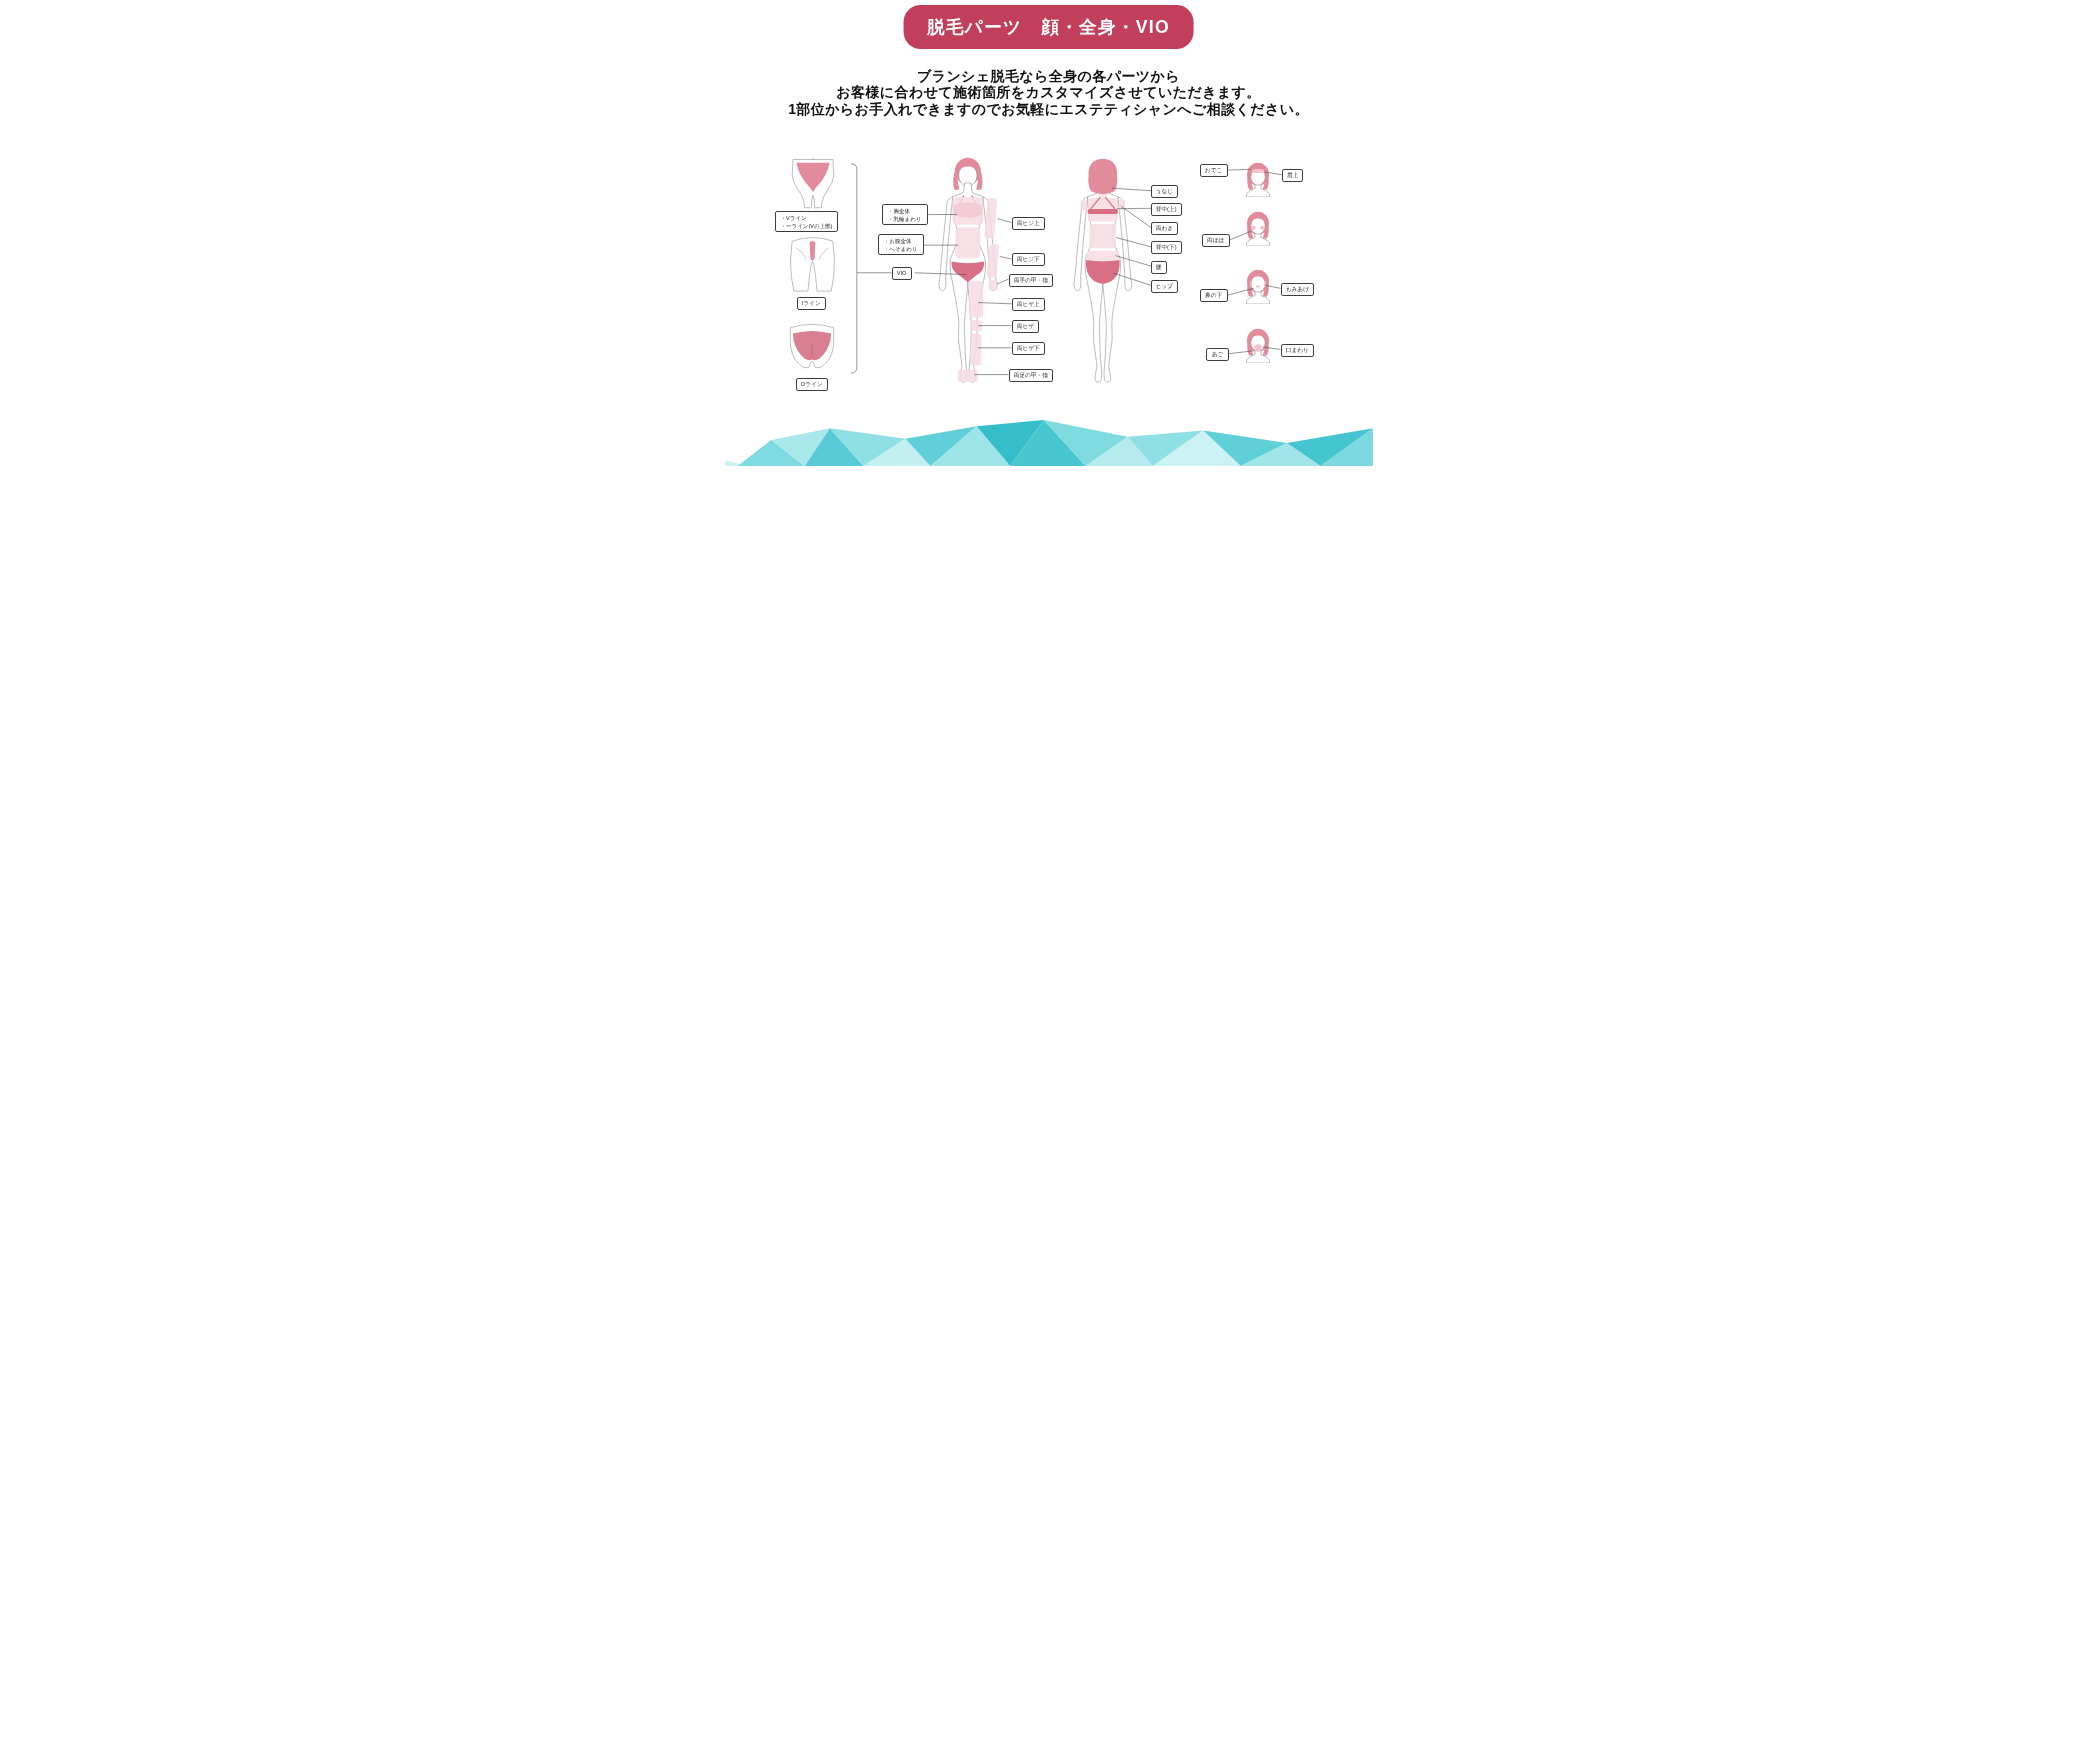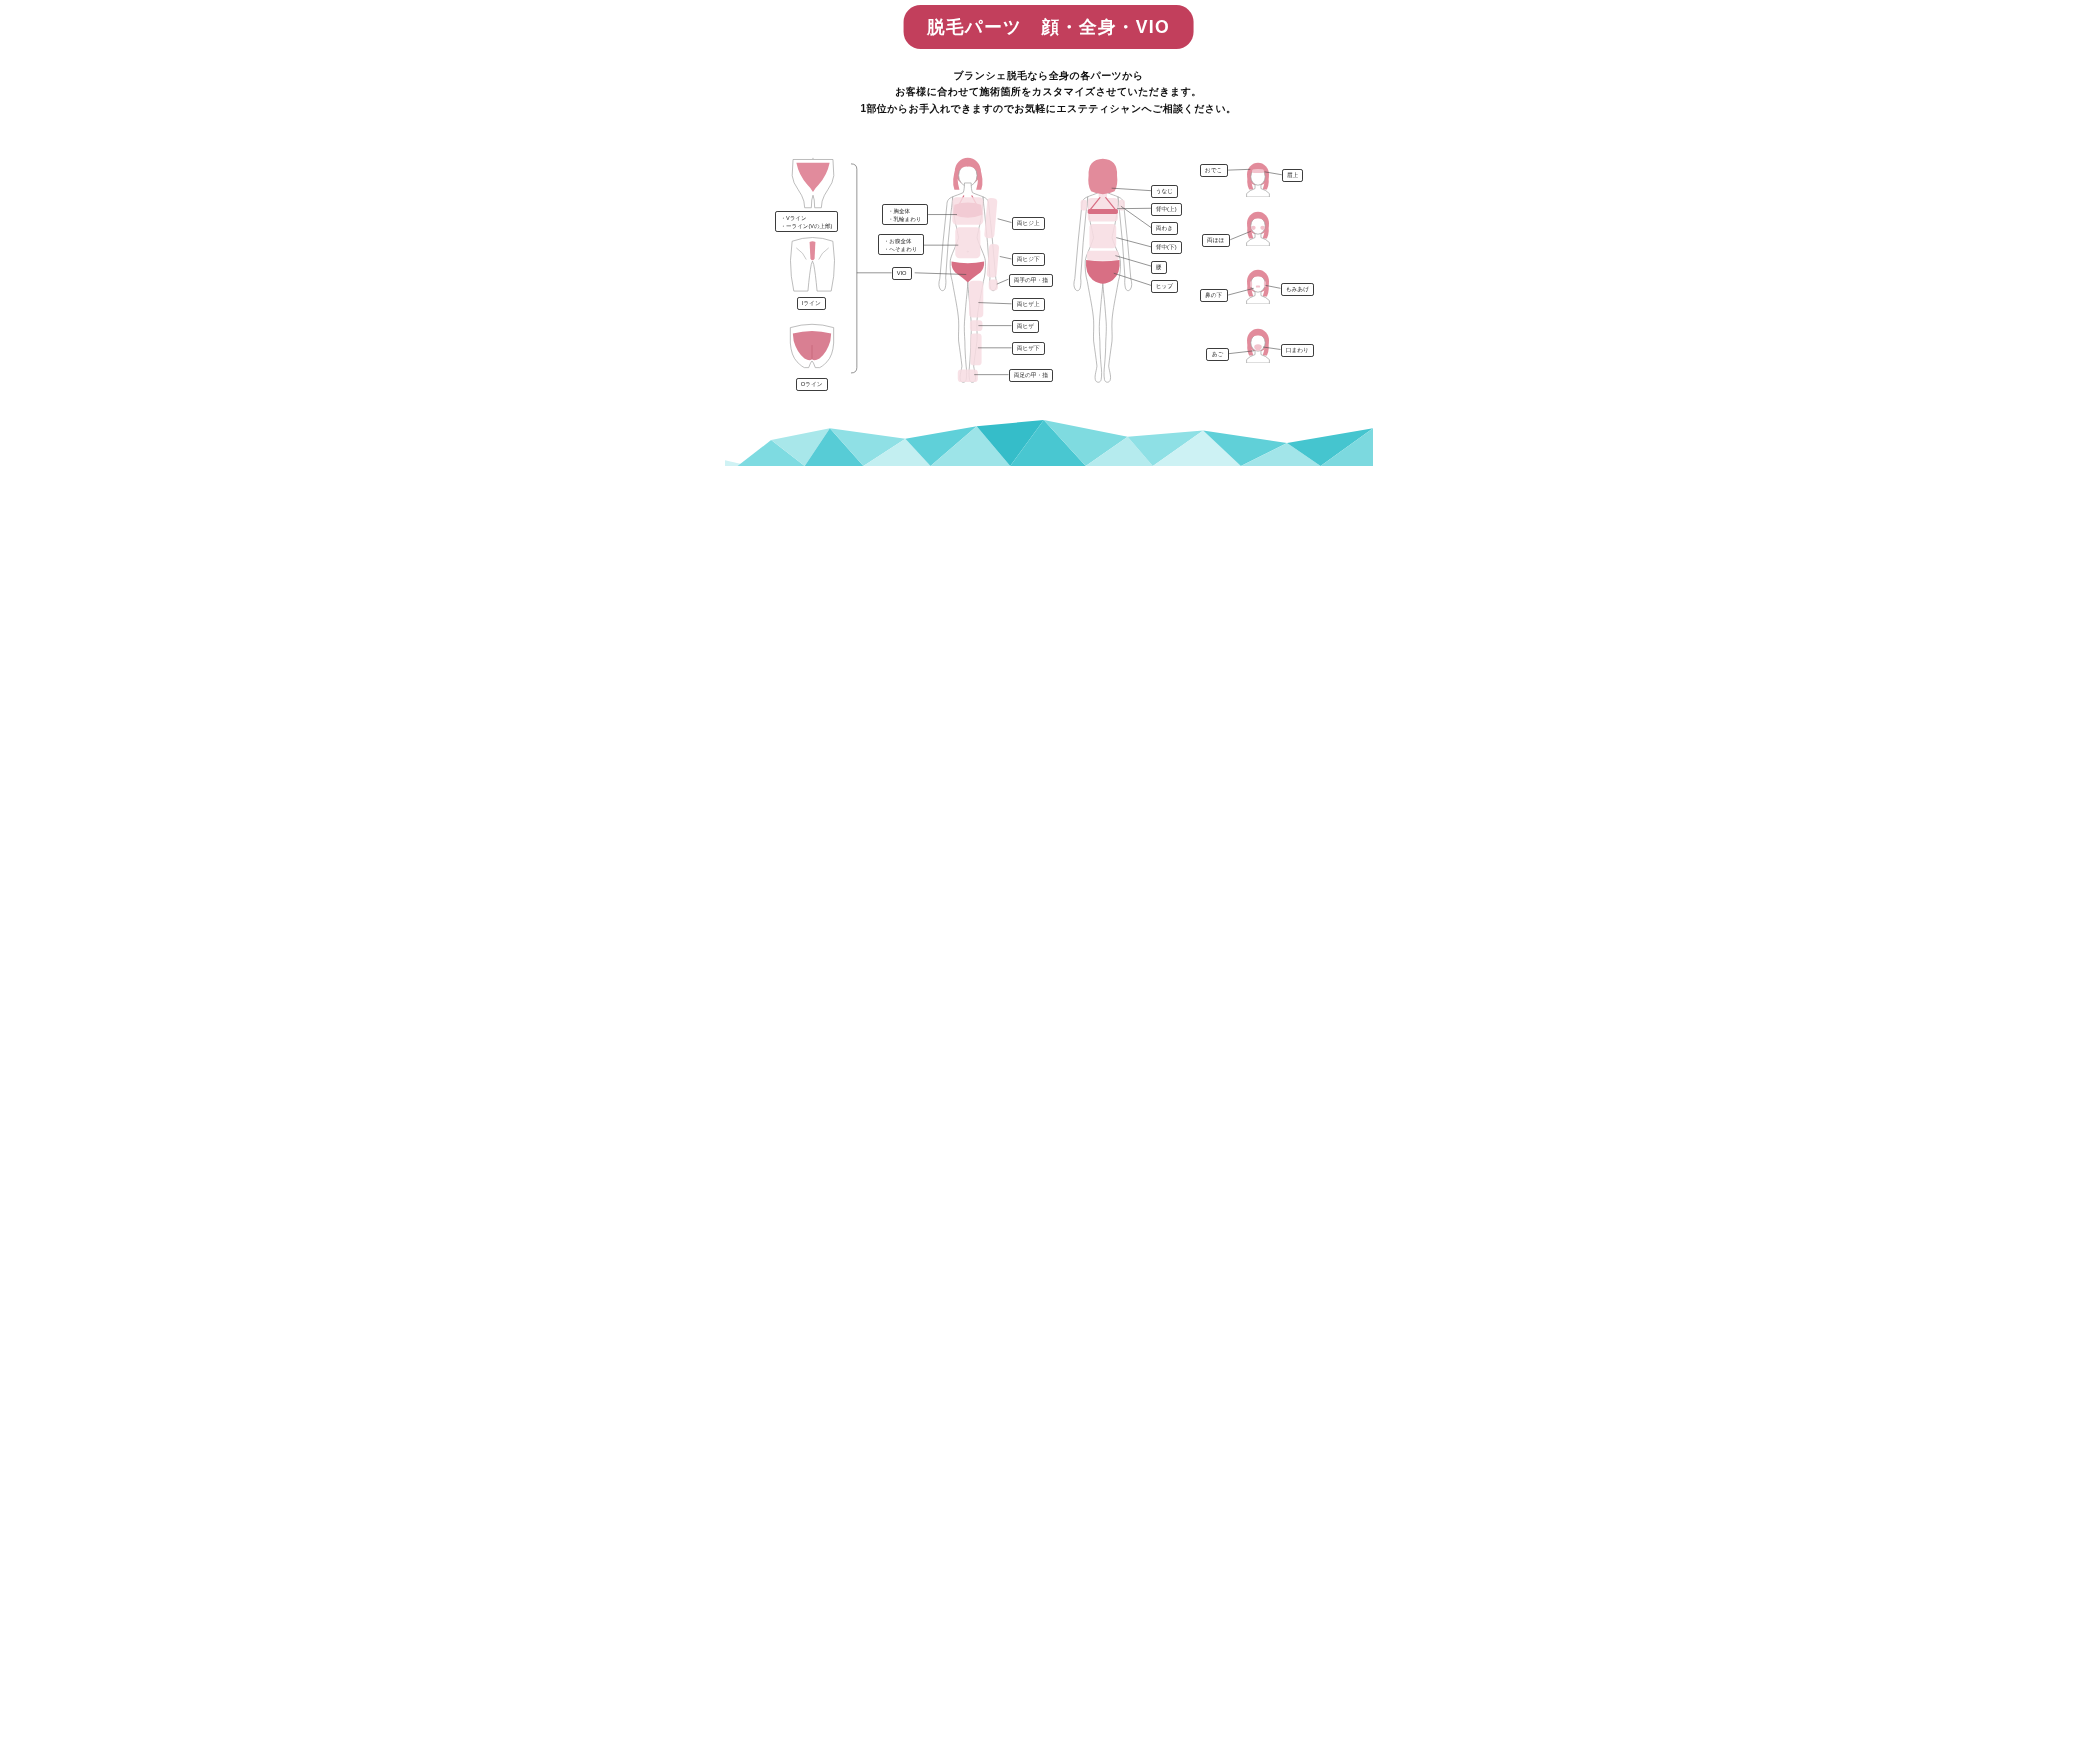--- a/index.html
+++ b/index.html
@@ -10,21 +10,21 @@
     color:#1e1e1e;
   }
   .banner{
     position:absolute;top:5px;left:50%;transform:translateX(-50%);
     background:#c23f5c;color:#fff;border-radius:17px;
     padding:10px 24px;white-space:nowrap;
   }
   .banner span{font-size:17.6px;font-weight:700;letter-spacing:1.3px;}
   .intro{
     position:absolute;top:68px;left:0;width:100%;
-    text-align:center;font-size:10px;font-weight:700;line-height:16.4px;
+    text-align:center;font-size:14px;font-weight:700;line-height:16.4px;
     letter-spacing:0.4px;color:#101010;
   }
   .fig{position:absolute;}
   .lb{
     position:absolute;z-index:3;background:#fff;
     border:0.6px solid #3c3c3c;border-radius:2.1px;
     padding:1.7px 4.2px;font-size:5.7px;line-height:7.6px;color:#1b1b1b;
     display:flex;align-items:center;justify-content:center;white-space:nowrap;
   }
   .lb-2{flex-direction:column;align-items:flex-start;font-size:5.5px;line-height:8px;padding:1.7px 5px;}

